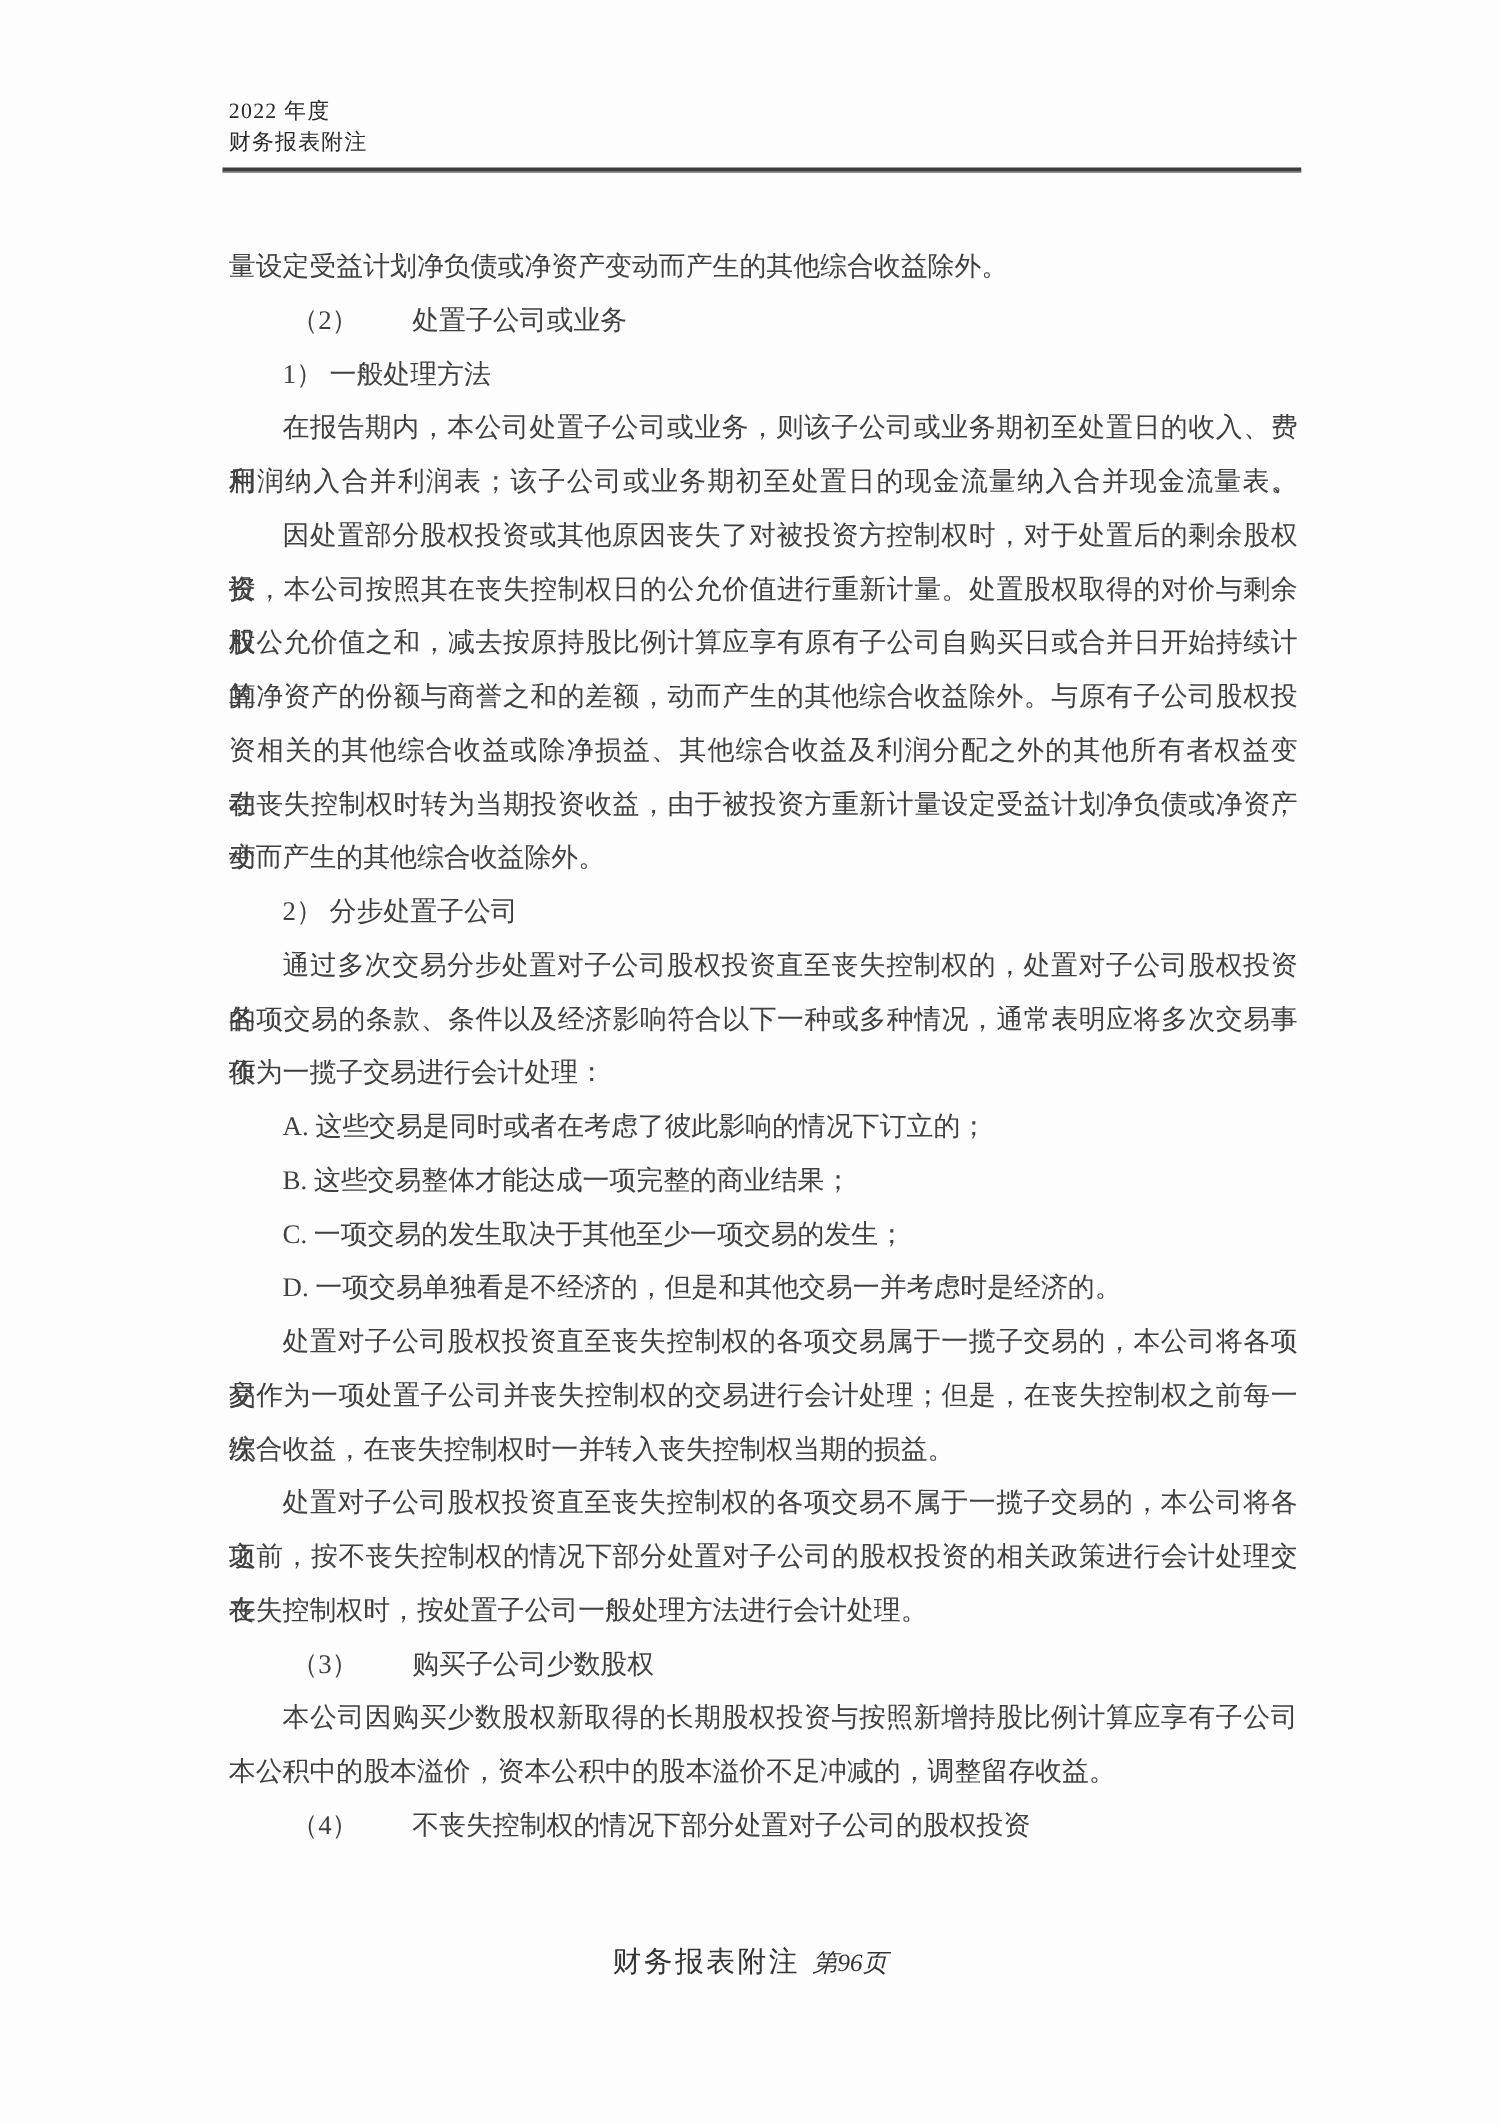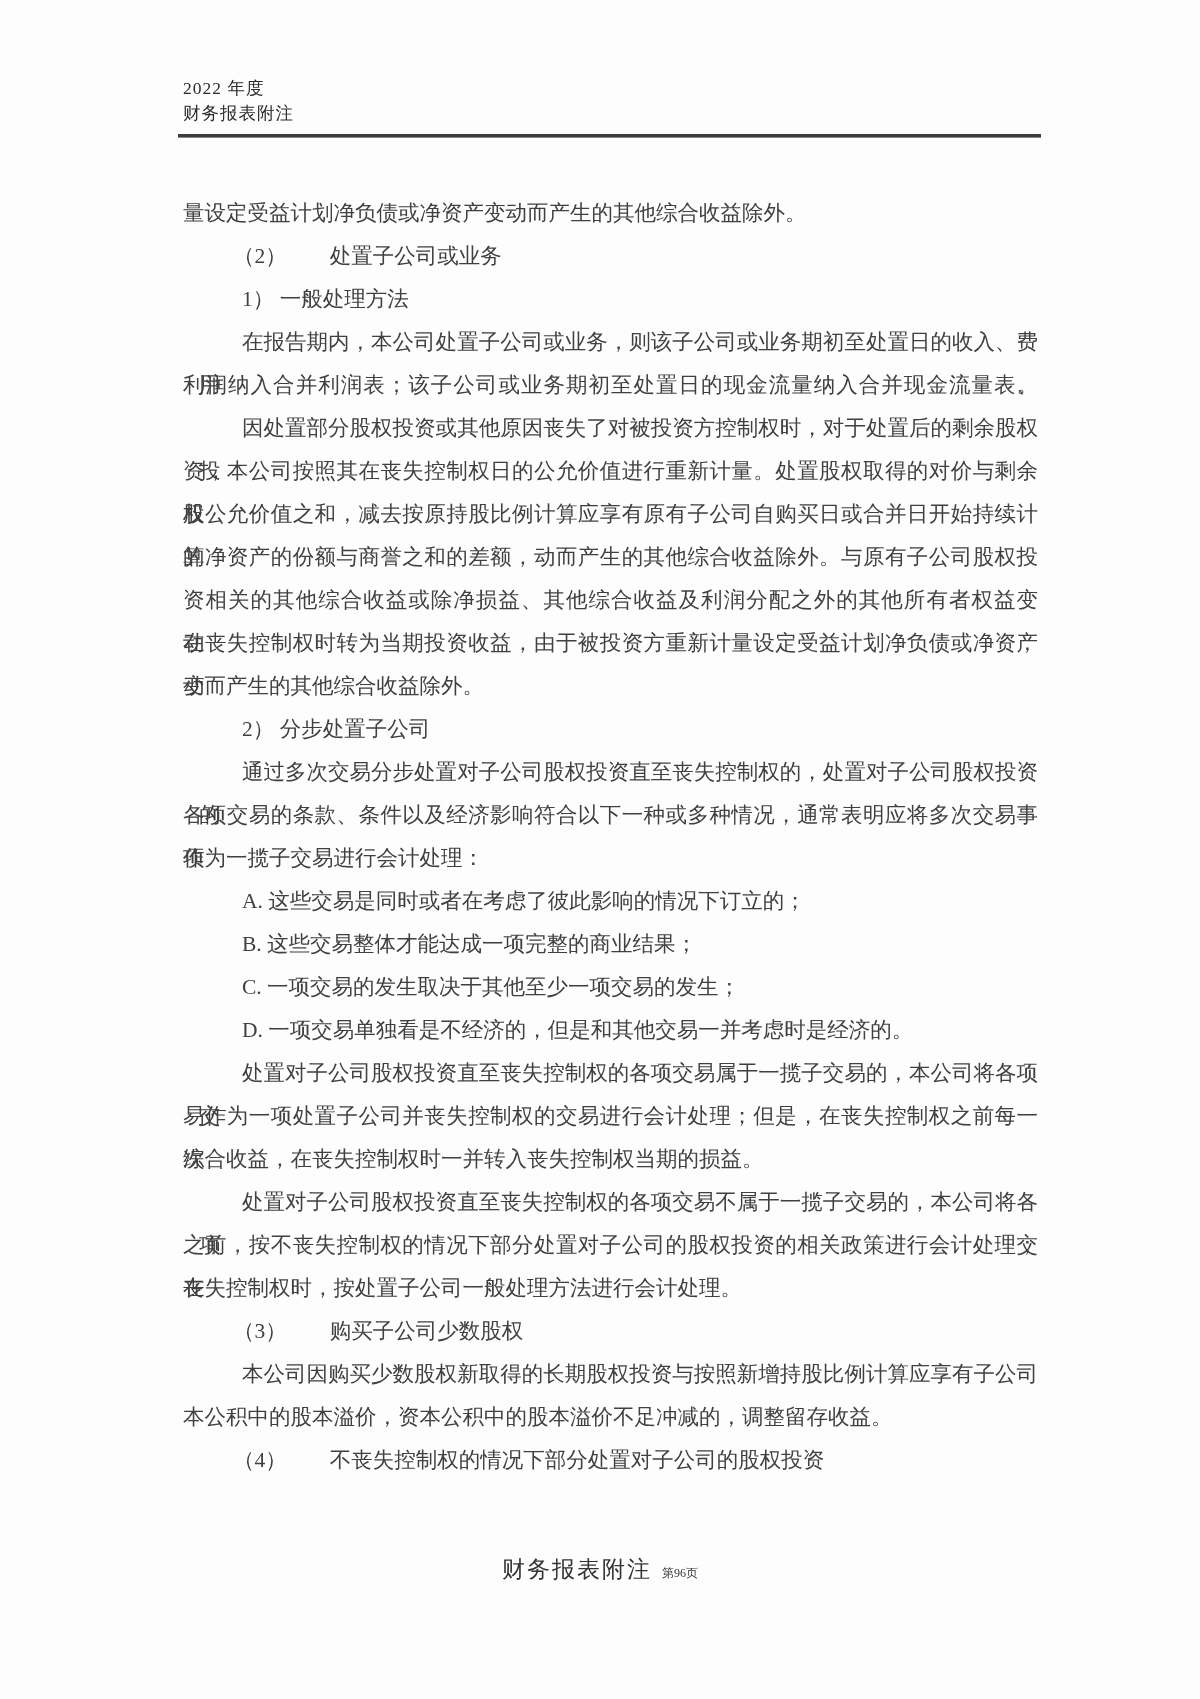--- a/index.html
+++ b/index.html
@@ -42,36 +42,37 @@
     color: #404040;
     text-align: left;
     white-space: pre-wrap;
     overflow: visible;
   }
   .line.fill {
     text-align: justify;
     text-align-last: justify;
     word-break: break-all;
   }
-  .line.indent { text-indent: 43px; margin-left: 16px; }
+  .line.indent { text-indent: 43px; }
   .line.indent-wide { text-indent: 50px; }
   .footer {
     position: absolute;
     left: 0; top: 1554px;
     width: 1200px;
     text-align: center;
     color: #333333;
   }
   .footer .footer-title {
     font-size: 23px;
     letter-spacing: 2px;
   }
   .footer .footer-page {
-    font-size: 12px;
+    font-size: 20px;
     margin-left: 10px;
+    font-style: italic;
   }
 </style>
 </head>
 <body>
 
 <div class="page">
 
   <div class="header">
     <div>2022 年度</div>
     <div>财务报表附注</div>

